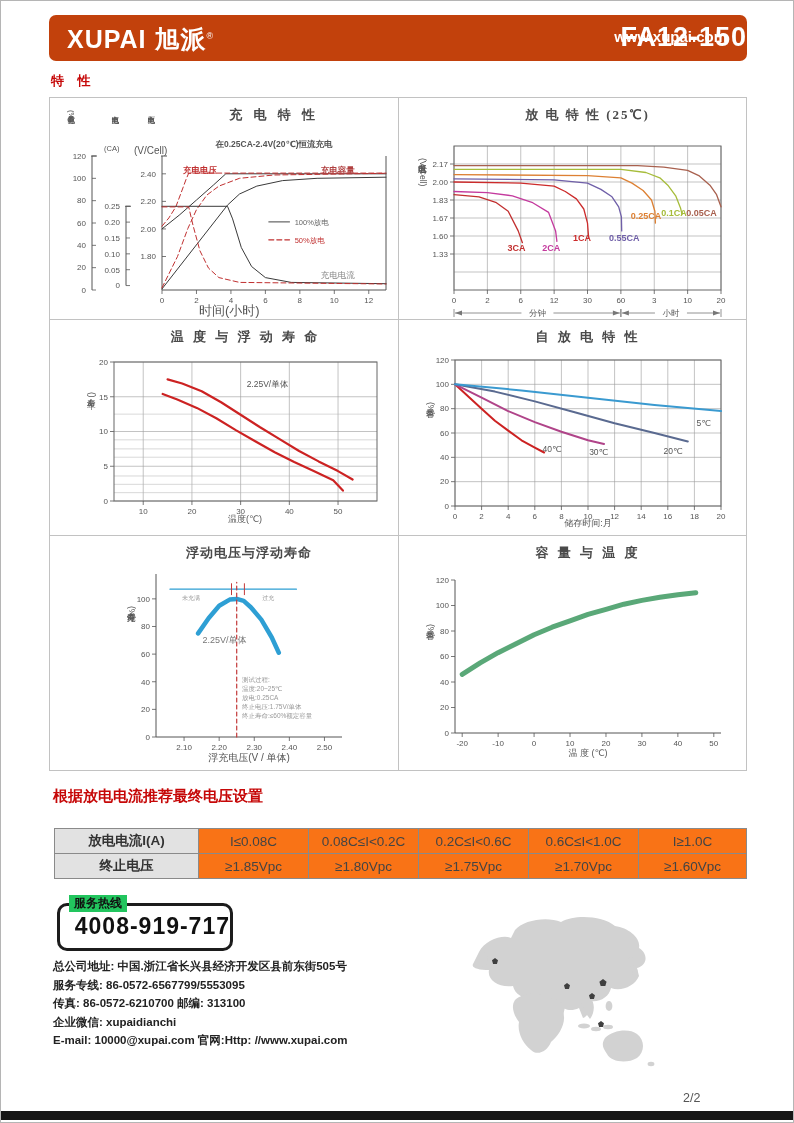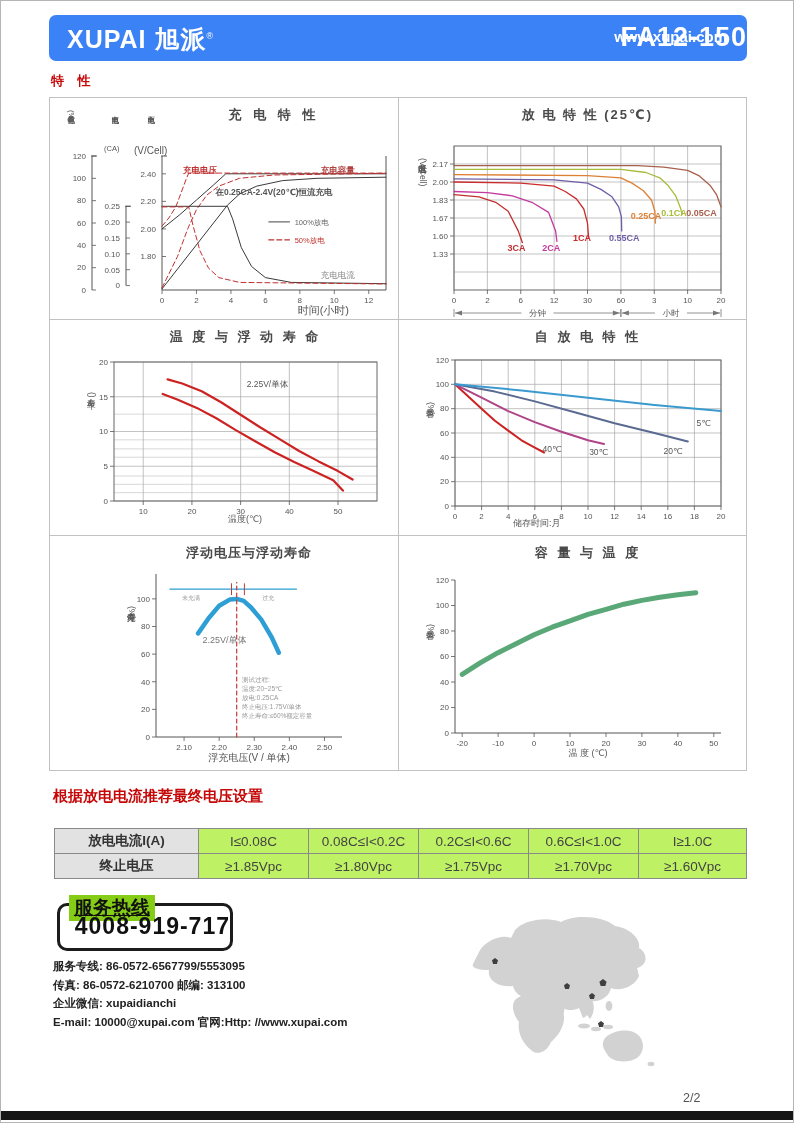--- a/index.html
+++ b/index.html
@@ -1,41 +1,41 @@
 <!DOCTYPE html>
 <html><head>
 <meta charset="utf-8">
 <style>
   html,body{margin:0;padding:0;background:#e8e8e8;}
   .page{position:relative;width:794px;height:1123px;margin:0 auto;background:#fff;
         border:1px solid #b5b5b5;box-sizing:border-box;overflow:hidden;
         font-family:"Liberation Sans","DejaVu Sans",sans-serif;}
   
-  .header-bar{position:absolute;left:48px;top:14px;width:698px;height:46px;background:#3b82f6;border-radius:7px;}
+  .header-bar{position:absolute;left:48px;top:14px;width:698px;height:46px;background:#c2410c;border-radius:7px;}
   .logo{position:absolute;left:18px;top:8px;color:#fff;font-size:25px;font-weight:800;letter-spacing:1px;}
   .logo sup{font-size:9px;font-weight:400;}
   .model{position:absolute;left:0;right:0;top:7px;text-align:right;color:#fff;font-size:27px;font-weight:800;letter-spacing:1px;}
   .site{position:absolute;right:20px;top:13px;color:#fff;font-size:15px;font-weight:700;}
   .section-title{position:absolute;left:50px;top:71px;color:#c60808;font-size:13px;font-weight:800;letter-spacing:5px;}
   
   .grid{position:absolute;left:48px;top:96px;width:698px;height:674px;border:1px solid #c2c2c2;box-sizing:border-box;}
   .gline{position:absolute;background:#c2c2c2;}
   .cell{position:absolute;}
-  .ctitle{position:absolute;top:8px;text-align:center;font-size:13px;font-weight:800;color:#4a4a4a;letter-spacing:3px;}
+  .ctitle{position:absolute;top:8px;text-align:center;font-size:13px;font-weight:800;color:#4a4a4a;letter-spacing:3px;font-family:Liberation Serif, serif;}
   .clab{position:absolute;white-space:pre;line-height:1.15;}
   .cell svg{position:absolute;left:0;top:0;}
   svg text{font-family:"Liberation Sans","DejaVu Sans",sans-serif;}
   
   .rec-title{position:absolute;left:52px;top:786px;color:#c60808;font-size:15px;font-weight:800;text-align:center;}
   table.vtable{position:absolute;left:53px;top:827px;border-collapse:collapse;table-layout:fixed;}
-  table.vtable td{border:1px solid #8a8a8a;height:22px;text-align:center;font-size:13.5px;color:#444;background:#bef264;}
+  table.vtable td{border:1px solid #8a8a8a;height:22px;text-align:center;font-size:13.5px;color:#444;background:#f97316;}
   table.vtable td.hd{background:#e2e2e2;font-weight:700;color:#333;}
   
   .hotline-box{position:absolute;left:56px;top:902px;width:170px;height:42px;border:3px solid #1c1c1c;border-radius:10px;}
-  .hotline-label{position:absolute;left:9px;top:-11px;background:#84cc16;padding:0 5px;font-size:19px;font-weight:800;color:#111;text-decoration:underline;}
+  .hotline-label{position:absolute;left:9px;top:-11px;background:#22c55e;padding:0 5px;font-size:12px;font-weight:800;color:#111;}
   .hotline-number{position:absolute;left:0;right:0;top:7px;text-align:right;font-size:23px;font-weight:800;color:#111;letter-spacing:1px;}
   .contact{position:absolute;left:52px;top:956px;font-size:11.5px;font-weight:700;color:#222;line-height:18.5px;}
   
   .footer-copy{position:absolute;left:0;right:0;top:1085px;text-align:center;font-size:12px;color:#888;}
   .footer-page{position:absolute;left:682px;top:1090px;font-size:12.5px;color:#555;text-align:right;}
   .bottom-bar{position:absolute;left:0;right:0;bottom:2px;height:9px;background:#161616;}
   .map{position:absolute;left:462px;top:903px;}
 </style>
 </head>
 <body>
@@ -121,22 +121,22 @@
           <polyline points="112.0,108.3 177.5,108.3 182.6,120.9 191.3,149.5 201.6,168.5 215.4,179.6 241.2,184.4 336.0,185.7" fill="none" stroke="#3a3a3a" stroke-width="1" stroke-linejoin="round" stroke-linecap="round"></polyline>
           <polyline points="112.0,108.9 138.7,108.9 143.0,127.3 149.9,152.7 158.5,170.1 168.9,179.6 189.5,184.4 336.0,186.0" fill="none" stroke="#c03030" stroke-width="1" stroke-linejoin="round" stroke-linecap="round" stroke-dasharray="5,3"></polyline>
           <polyline points="218.8,123.9 239.5,123.9" fill="none" stroke="#444" stroke-width="1" stroke-linejoin="round" stroke-linecap="round"></polyline>
           <polyline points="218.8,141.8 239.5,141.8" fill="none" stroke="#c03030" stroke-width="1.2" stroke-linejoin="round" stroke-linecap="round" stroke-dasharray="5,3"></polyline>
           <text x="149.90769230769232" y="75.31666666666666" font-size="8.5" fill="#c03030" text-anchor="middle" font-weight="bold">充电电压</text>
           <text x="287.75384615384615" y="75.31666666666666" font-size="8.5" fill="#b04040" text-anchor="middle" font-weight="bold">充电容量</text>
           <text x="287.75384615384615" y="180.28333333333333" font-size="8.5" fill="#888" text-anchor="middle">充电电流</text>
           <text x="244.6769230769231" y="126.68333333333334" font-size="7.5" fill="#666" text-anchor="start">100%放电</text>
           <text x="244.6769230769231" y="144.55" font-size="7.5" fill="#c03030" text-anchor="start">50%放电</text>
         </svg>
-    <div class="clab" style="left: 112px; top: 42px; width: 224px; text-align: center; font-size: 8.5px; font-weight: bold; color: rgb(85, 85, 85); margin-top: 48px;">在0.25CA-2.4V(20℃)恒流充电</div>
-        <div class="clab" style="left: 149px; top: 206px; width: 150px; text-align: right; font-size: 11px; color: rgb(85, 85, 85);">时间(小时)</div>
+    <div class="clab" style="left: 112px; top: 42px; width: 224px; text-align: center; font-size: 8.5px; font-weight: bold; color: rgb(85, 85, 85);">在0.25CA-2.4V(20℃)恒流充电</div>
+        <div class="clab" style="left: 149px; top: 206px; width: 150px; text-align: left; font-size: 13px; color: rgb(85, 85, 85);">时间(小时)</div>
         <div class="clab" style="left: 16px; top: 12px; font-size: 7.5px; color: rgb(85, 85, 85); writing-mode: vertical-rl;">充电容量(%)</div>
         <div class="clab" style="left: 60px; top: 12px; font-size: 7.5px; color: rgb(85, 85, 85); writing-mode: vertical-rl;">充电电流</div>
         <div class="clab" style="left: 54px; top: 47px; font-size: 7.5px; color: rgb(85, 85, 85);">(CA)</div>
         <div class="clab" style="left: 96px; top: 12px; font-size: 7.5px; color: rgb(85, 85, 85); writing-mode: vertical-rl;">充电电压</div>
         <div class="clab" style="left: 84px; top: 47px; font-size: 10px; color: rgb(85, 85, 85);">(V/Cell)</div>
       </div>
     <div class="cell" id="cell1" style="left:349px;top:0;width:348px;height:221px">
       <div class="ctitle" style="left:55px;width:267px;letter-spacing:2px">放 电 特 性 (25℃)</div>
       <svg width="348" height="221" viewBox="0 0 348 221">
           <line x1="55" y1="48" x2="55" y2="192" stroke="#9a9a9a" stroke-width="0.6"></line>
@@ -325,21 +325,21 @@
           <text x="322" y="199" font-size="8" fill="#555" text-anchor="middle">20</text>
           <polyline points="56.0,64.3 69.3,76.5 82.6,88.7 95.9,100.8 109.2,110.6 122.5,120.3 135.8,127.6 145.1,132.5" fill="none" stroke="#cc2222" stroke-width="2" stroke-linejoin="round" stroke-linecap="round"></polyline>
           <polyline points="56.0,64.3 82.6,77.7 109.2,91.1 135.8,102.1 162.4,111.8 189.0,120.3 205.0,124.0" fill="none" stroke="#b04489" stroke-width="2" stroke-linejoin="round" stroke-linecap="round"></polyline>
           <polyline points="56.0,64.3 95.9,71.6 135.8,81.4 175.7,92.3 215.6,103.3 255.5,113.0 288.8,121.5" fill="none" stroke="#5a6a90" stroke-width="2" stroke-linejoin="round" stroke-linecap="round"></polyline>
           <polyline points="56.0,64.3 122.5,70.4 189.0,77.7 255.5,85.0 322.0,91.1" fill="none" stroke="#3a9ad0" stroke-width="2" stroke-linejoin="round" stroke-linecap="round"></polyline>
           <text x="153.09" y="131.61666666666667" font-size="8.5" fill="#555" text-anchor="middle">40℃</text>
           <text x="199.64000000000001" y="135.26666666666668" font-size="8.5" fill="#555" text-anchor="middle">30℃</text>
           <text x="274.12" y="134.05" font-size="8.5" fill="#555" text-anchor="middle">20℃</text>
           <text x="304.71" y="106.06666666666666" font-size="8.5" fill="#555" text-anchor="middle">5℃</text>
         </svg>
-    <div class="clab" style="left: 114px; top: 198px; width: 150px; font-size: 9px; color: rgb(85, 85, 85);">储存时间:月</div>
+    <div class="clab" style="left: 114px; top: 198px; width: 150px; text-align: center; font-size: 9px; color: rgb(85, 85, 85);">储存时间:月</div>
         <div class="clab" style="left: 26px; top: 82px; font-size: 8.5px; color: rgb(85, 85, 85); writing-mode: vertical-rl;">容量(%)</div>
       </div>
     <div class="cell" id="cell4" style="left:0;top:438px;width:348px;height:234px">
       <div class="ctitle" style="left:106px;width:186px;letter-spacing:1px">浮动电压与浮动寿命</div>
       <svg width="348" height="234" viewBox="0 0 348 234">
           <line x1="106" y1="201" x2="102" y2="201" stroke="#555" stroke-width="0.8"></line>
           <text x="100" y="203.8" font-size="8" fill="#555" text-anchor="end">0</text>
           <line x1="106" y1="173.3728813559322" x2="102" y2="173.3728813559322" stroke="#555" stroke-width="0.8"></line>
           <text x="100" y="176.17288135593222" font-size="8" fill="#555" text-anchor="end">20</text>
           <line x1="106" y1="145.74576271186442" x2="102" y2="145.74576271186442" stroke="#555" stroke-width="0.8"></line>
@@ -450,20 +450,21 @@
     </tr>
   </tbody>
     </table>
 
   <div class="hotline-box">
     <div class="hotline-label">服务热线</div>
     <div class="hotline-number">4008-919-717</div>
   </div>
 
   <div class="contact">
+    <div>总公司地址: 中国.浙江省长兴县经济开发区县前东街505号</div>
     <div>服务专线: 86-0572-6567799/5553095</div>
     <div>传真: 86-0572-6210700 邮编: 313100</div>
     <div>企业微信: xupaidianchi</div>
     <div>E-mail: 10000@xupai.com 官网:Http: //www.xupai.com</div>
   </div>
 
   <svg class="map" width="205" height="168" viewBox="0 0 205 168">
     <g fill="#d2d2d2">
       <path d="M10,60 L16,48 C22,36 40,30 48,34 L52,26 C60,16 84,12 98,18 C112,10 140,12 152,22 C166,24 178,34 176,44 C186,50 184,62 174,64 L176,72 C172,82 158,88 148,84 C146,94 134,100 124,96 C128,104 126,112 120,114 L116,104 C108,108 100,106 98,100 L102,96 C96,100 88,100 84,94 L96,96 L104,94 L100,112 L94,96 C86,100 78,100 76,94 C66,98 52,92 50,82 C36,84 24,76 26,66 C16,66 8,64 10,60 Z"></path>
       <path d="M16,50 C20,46 26,48 24,54 C26,58 22,64 18,62 C14,58 14,54 16,50 Z"></path>

